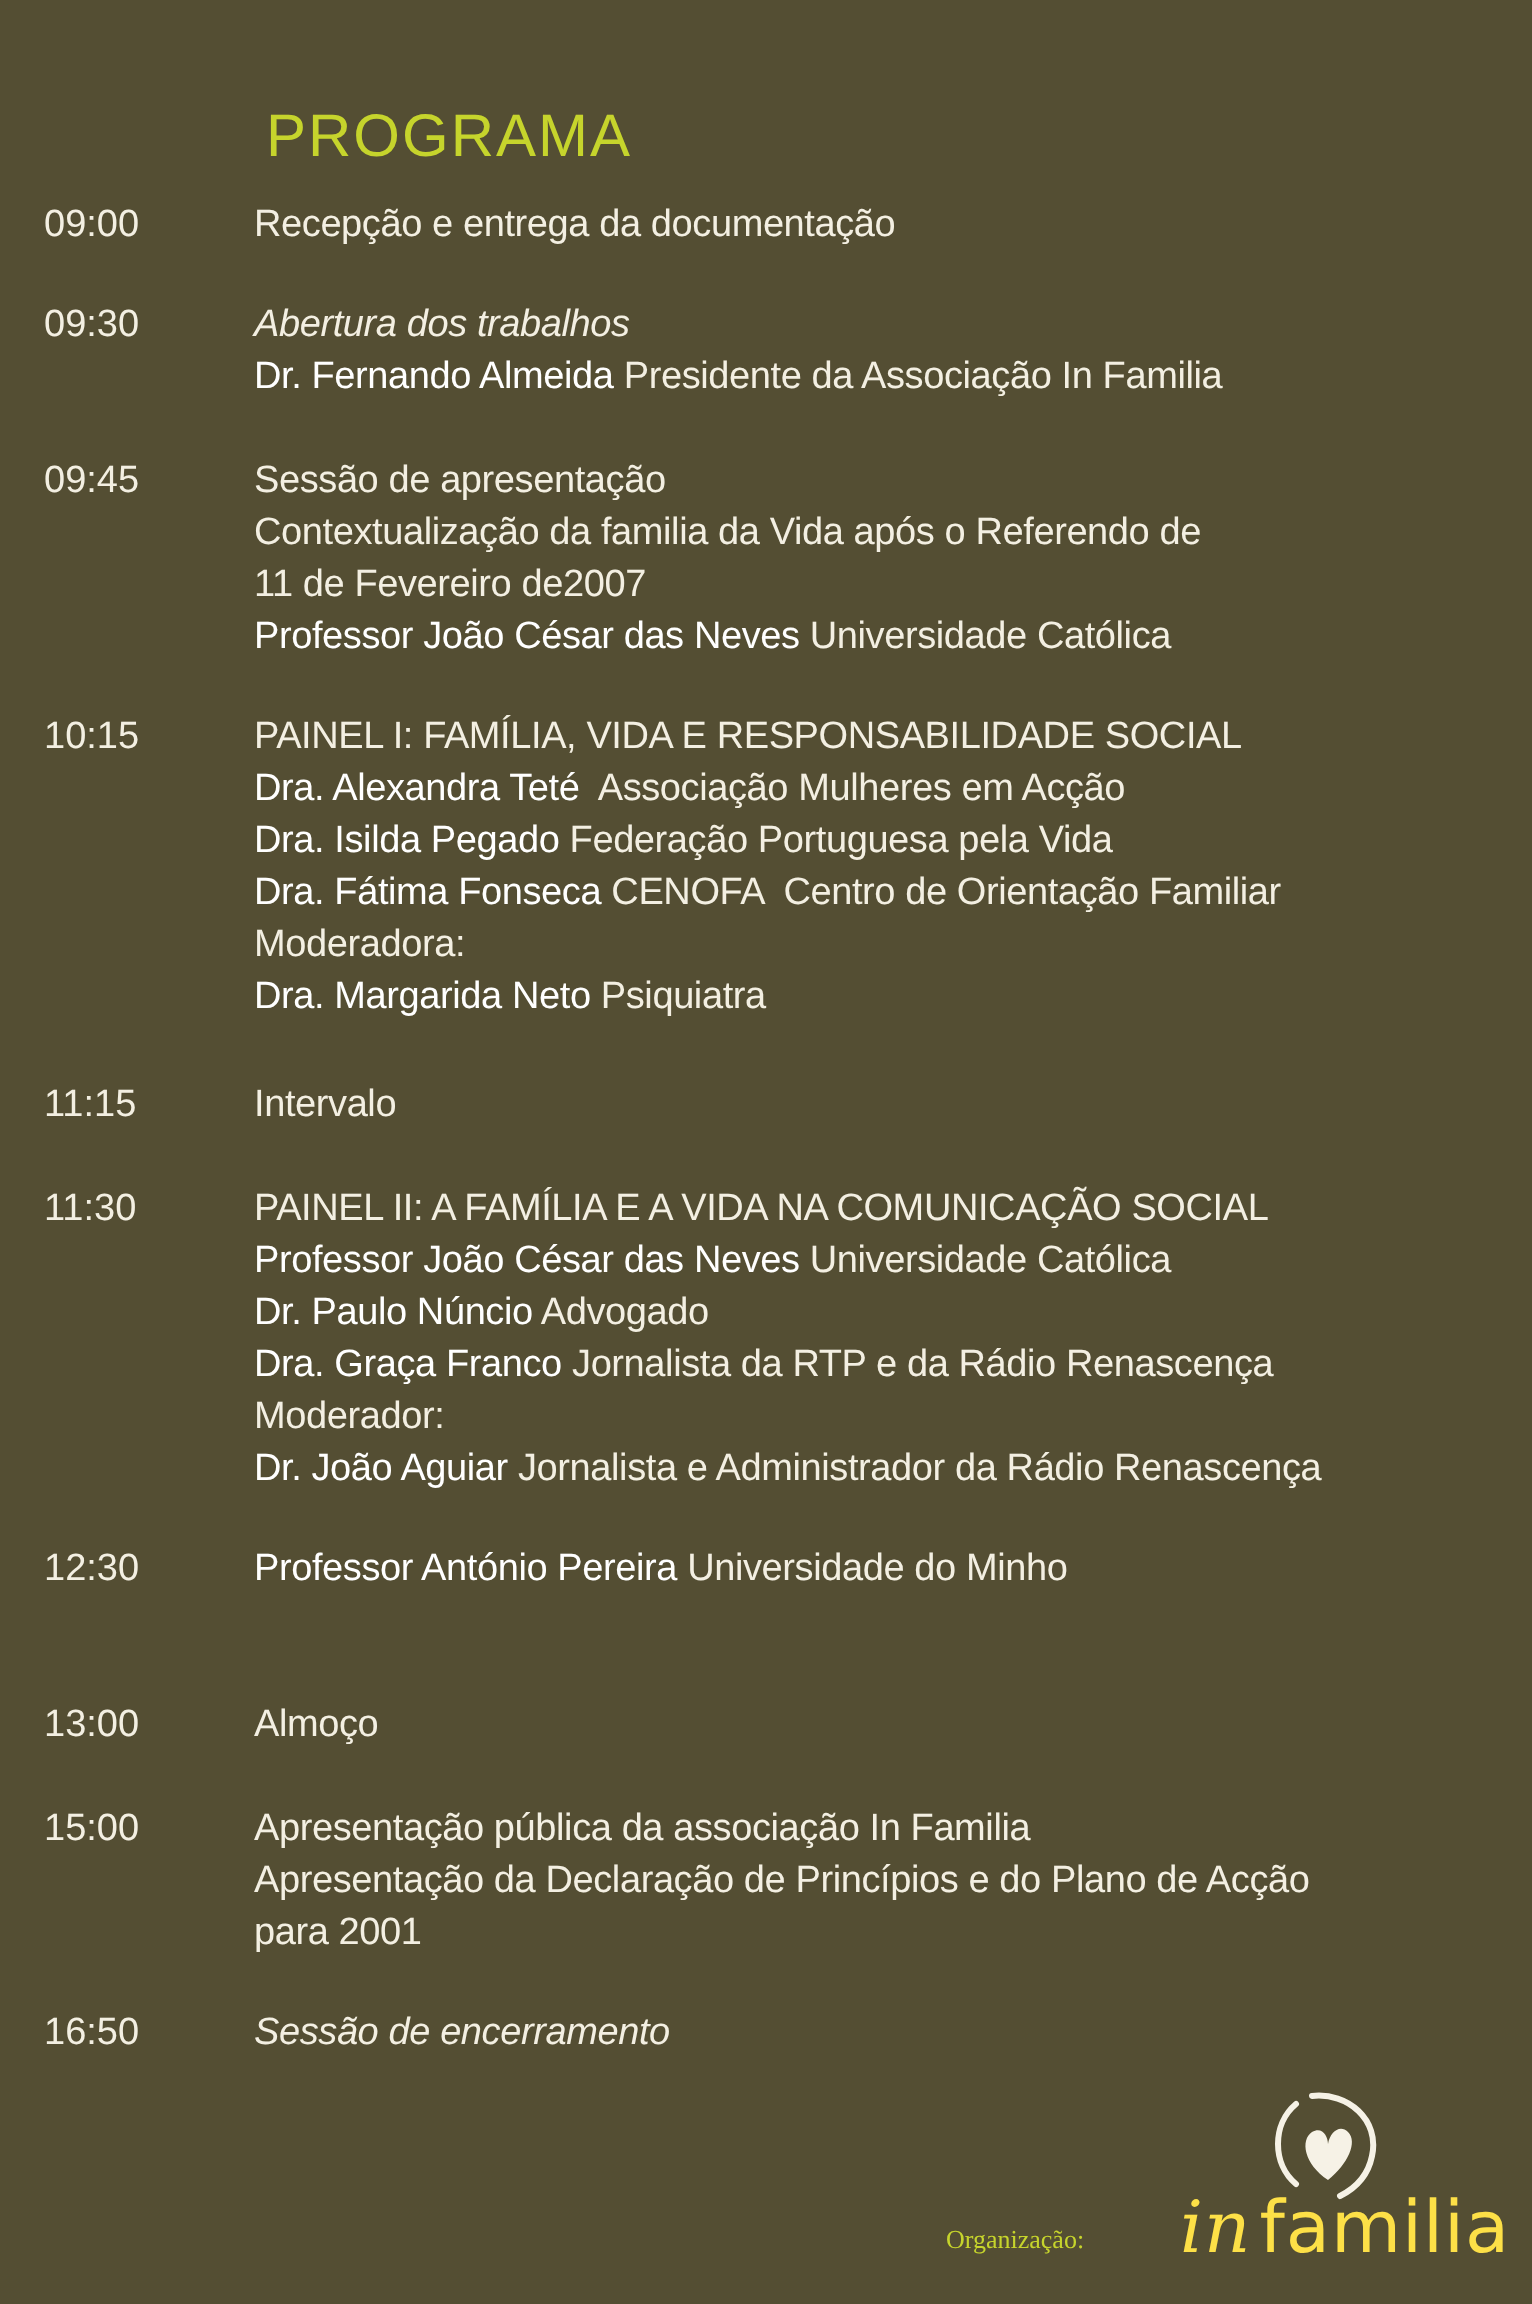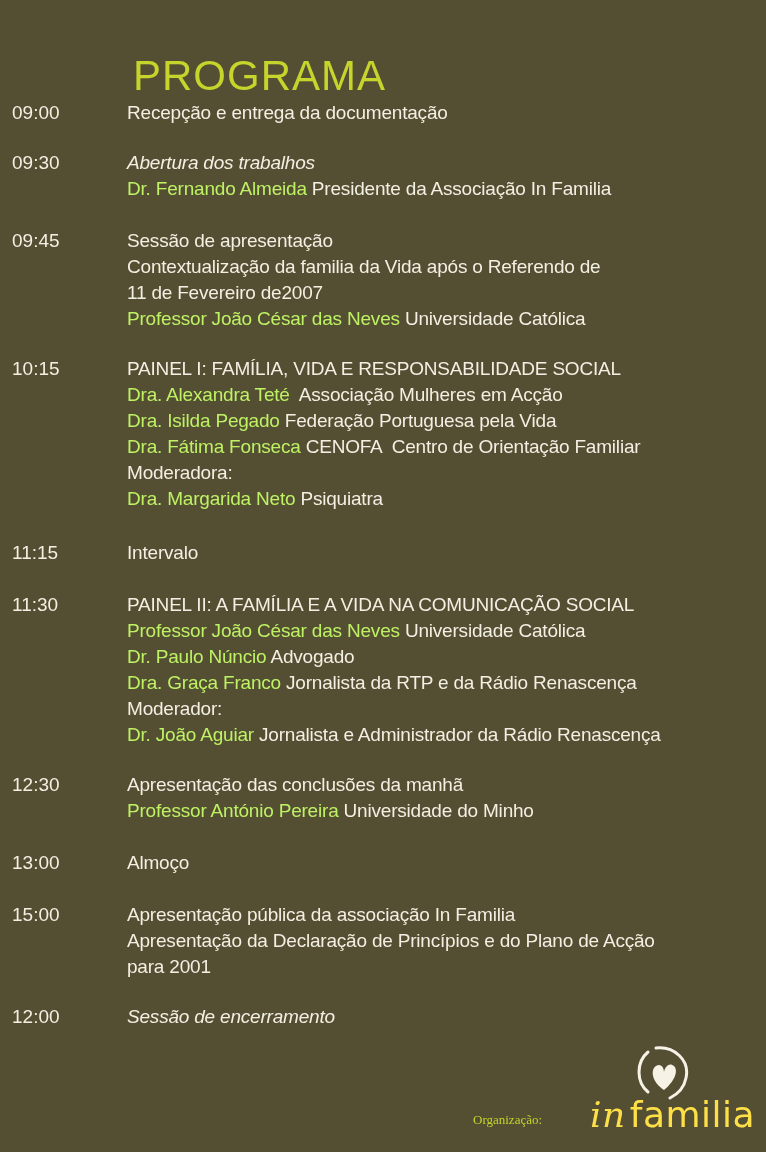--- a/index.html
+++ b/index.html
@@ -5,35 +5,35 @@
   html, body { margin:0; padding:0; }
   body {
     width:766px; height:1152px; overflow:hidden;
     background:#544e33;
     font-family:"Liberation Sans", "DejaVu Sans", sans-serif;
     color:#f3efe2;
     position:relative;
   }
   .title {
     position:absolute; left:133px; top:52px;
-    font-size:42px; color:#c6d42c; letter-spacing:1px;
+    font-size:30px; color:#c6d42c; letter-spacing:1px;
     font-family:"Liberation Sans", sans-serif;
   }
   .agenda { position:absolute; left:0; top:0; width:766px; }
   .item { position:absolute; left:0; width:766px; }
   .time {
-    position:absolute; left:12px; top:0;
+    position:absolute; left:22px; top:0;
     font-size:19px; line-height:26px; color:#f3efe2;
   }
   .lines { position:absolute; left:127px; top:0; }
   .line {
     font-size:19px; line-height:26px; white-space:nowrap; color:#f3efe2;
     letter-spacing:-0.2px;
   }
-  .hl { color:#bef264; }
+  .hl { color:#ffffff; }
   .footer-label {
     position:absolute; left:473px; top:1112px;
     font-size:13px; color:#c6d42c; font-family:"Liberation Serif", serif;
   }
   .logo-text {
     position:absolute; left:590px; top:1094px;
     font-size:36px; color:#fde047; font-family:"DejaVu Sans", sans-serif;
     letter-spacing:0.5px;
   }
   .logo-text .in { font-style:italic; font-family:"DejaVu Serif", serif; margin-right:4px; }
@@ -91,40 +91,39 @@
         <div class="line"><span class="hl">Professor João César das Neves</span><span style="white-space: pre;"> Universidade Católica</span></div>
         <div class="line"><span class="hl">Dr. Paulo Núncio</span><span style="white-space: pre;"> Advogado</span></div>
         <div class="line"><span class="hl">Dra. Graça Franco</span><span style="white-space: pre;"> Jornalista da RTP e da Rádio Renascença</span></div>
         <div class="line"><span style="white-space: pre;">Moderador:</span></div>
         <div class="line"><span class="hl">Dr. João Aguiar</span><span style="white-space: pre;"> Jornalista e Administrador da Rádio Renascença</span></div>
       </div>
     </div>
     <div class="item" style="top: 772px;">
       <div class="time">12:30</div>
       <div class="lines">
-        <div class="line"><span style="white-space: pre;">Apresentação das conclusões da manhã</span></div>
         <div class="line"><span class="hl">Professor António Pereira</span><span style="white-space: pre;"> Universidade do Minho</span></div>
       </div>
     </div>
     <div class="item" style="top: 850px;">
       <div class="time">13:00</div>
       <div class="lines">
         <div class="line"><span style="white-space: pre;">Almoço</span></div>
       </div>
     </div>
     <div class="item" style="top: 902px;">
       <div class="time">15:00</div>
       <div class="lines">
         <div class="line"><span style="white-space: pre;">Apresentação pública da associação In Familia</span></div>
         <div class="line"><span style="white-space: pre;">Apresentação da Declaração de Princípios e do Plano de Acção</span></div>
         <div class="line"><span style="white-space: pre;">para 2001</span></div>
       </div>
     </div>
     <div class="item" style="top: 1004px;">
-      <div class="time">12:00</div>
+      <div class="time">16:50</div>
       <div class="lines">
         <div class="line"><span style="white-space: pre; font-style: italic;">Sessão de encerramento</span></div>
       </div>
     </div>
   </div>
 
 <div class="footer-label">Organização:</div>
 <svg class="logo-mark" viewBox="0 0 60 54">
   <path d="M14 6 C2 16 2 36 14 46" stroke="#f6f2e6" stroke-width="3" fill="none" stroke-linecap="round"></path>
   <path d="M22 2 C40 0 56 14 52 32 C50 42 44 48 36 52" stroke="#f6f2e6" stroke-width="3" fill="none" stroke-linecap="round"></path>

